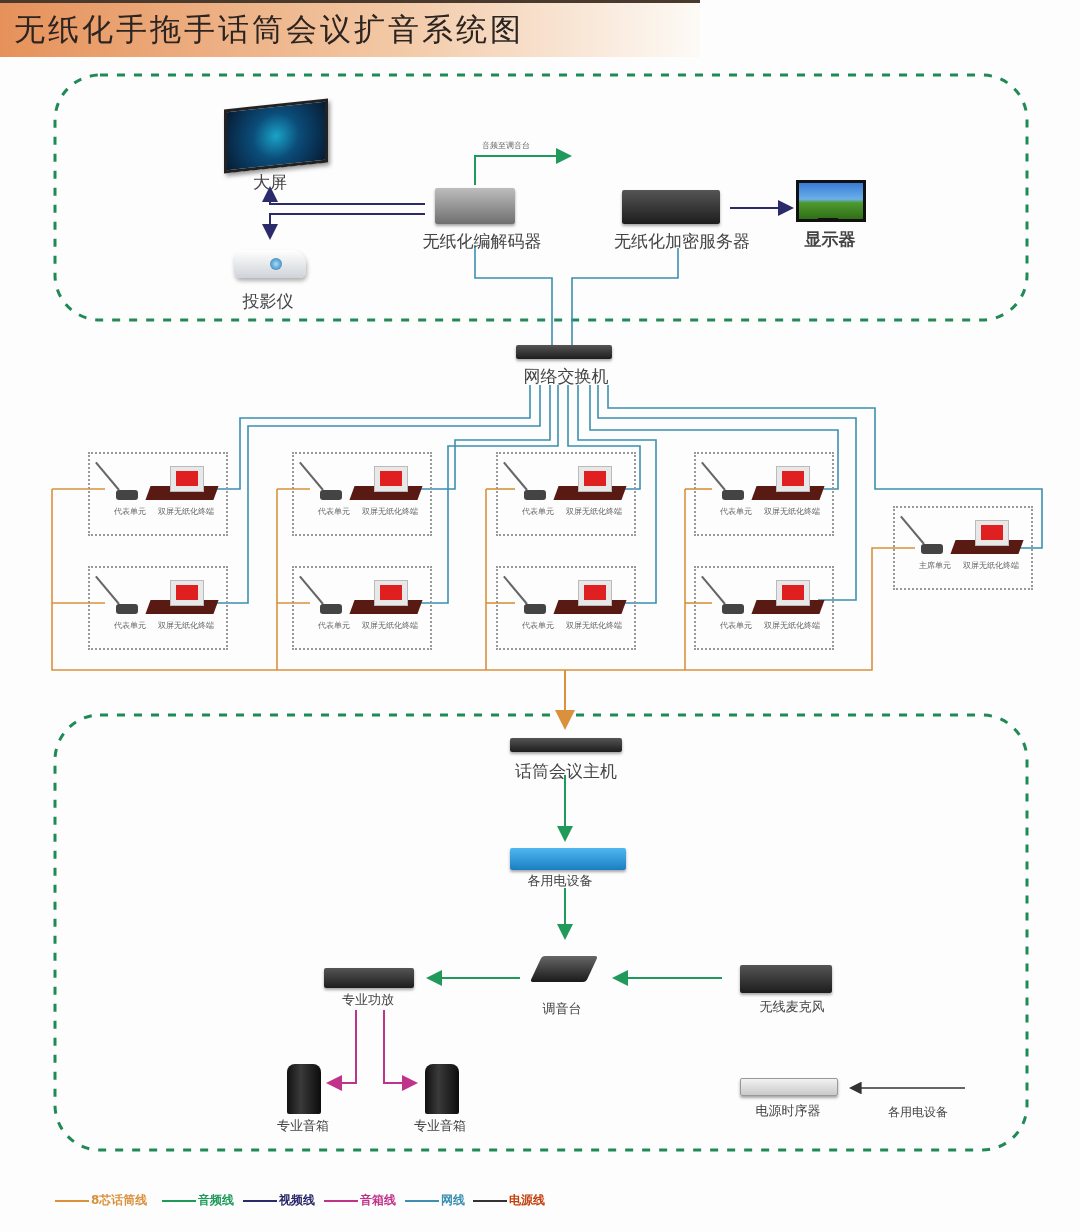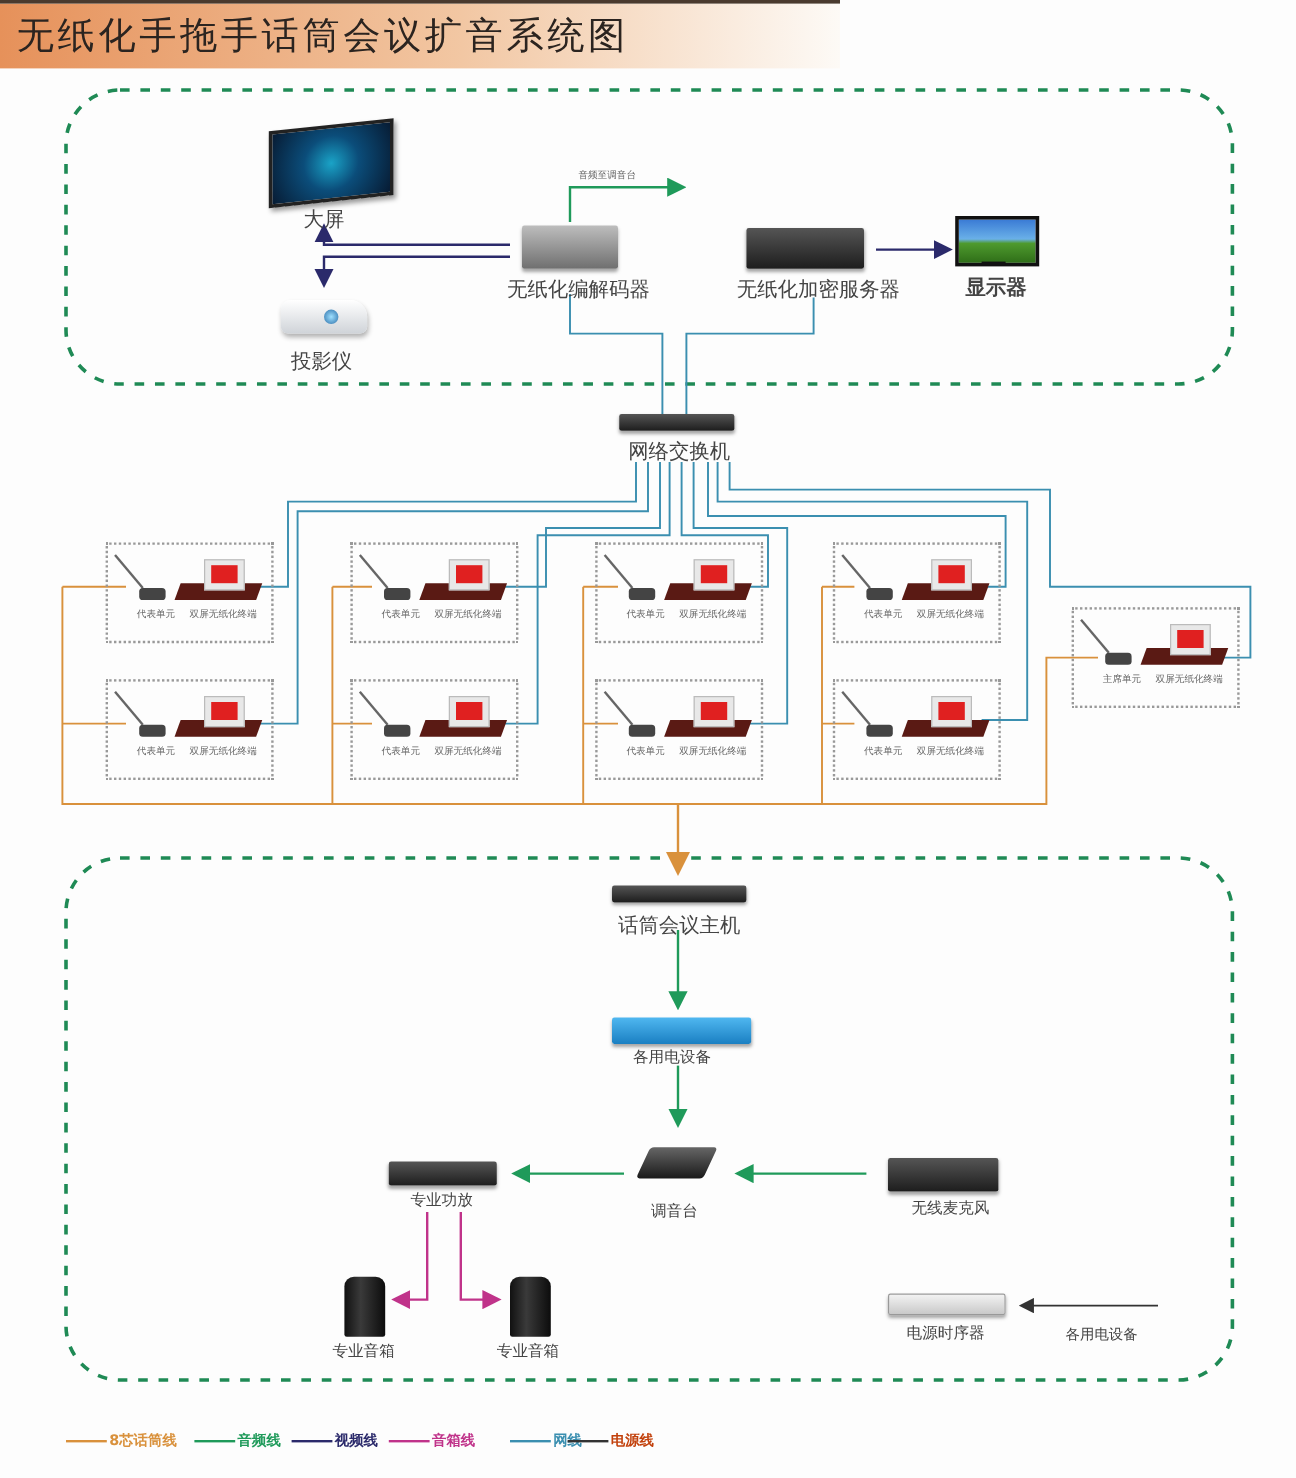--- a/index.html
+++ b/index.html
@@ -256,15 +256,15 @@
 
 <div class="dev rack white" style="left:740px;top:1078px;width:96px;height:16px;"></div>
 <div class="lbl mid" style="left:788px;top:1102px;">电源时序器</div>
 <div class="lbl" style="left:918px;top:1104px;font-size:12px;font-family:'DejaVu Sans',sans-serif;">各用电设备</div>
 
 <div id="legend">
     <div class="legend" style="left: 55px;"><span class="line" style="border-color:#d9913c"></span><span style="color:#d9913c">8芯话筒线</span></div>
     <div class="legend" style="left: 162px;"><span class="line" style="border-color:#1f9a5a"></span><span style="color:#1f9a5a">音频线</span></div>
     <div class="legend" style="left: 243px;"><span class="line" style="border-color:#2b2a6b"></span><span style="color:#2b2a6b">视频线</span></div>
     <div class="legend" style="left: 324px;"><span class="line" style="border-color:#c0338a"></span><span style="color:#c0338a">音箱线</span></div>
-    <div class="legend" style="left: 425px; text-align: center;"><span class="line" style="border-color:#3b8fb0"></span><span style="color:#3b8fb0">网线</span></div>
+    <div class="legend" style="left: 405px; text-align: center;"><span class="line" style="border-color:#3b8fb0"></span><span style="color:#3b8fb0">网线</span></div>
     <div class="legend" style="left: 473px;"><span class="line" style="border-color:#333333"></span><span style="color:#c2410c">电源线</span></div>
   </div>
 
 </body></html>

